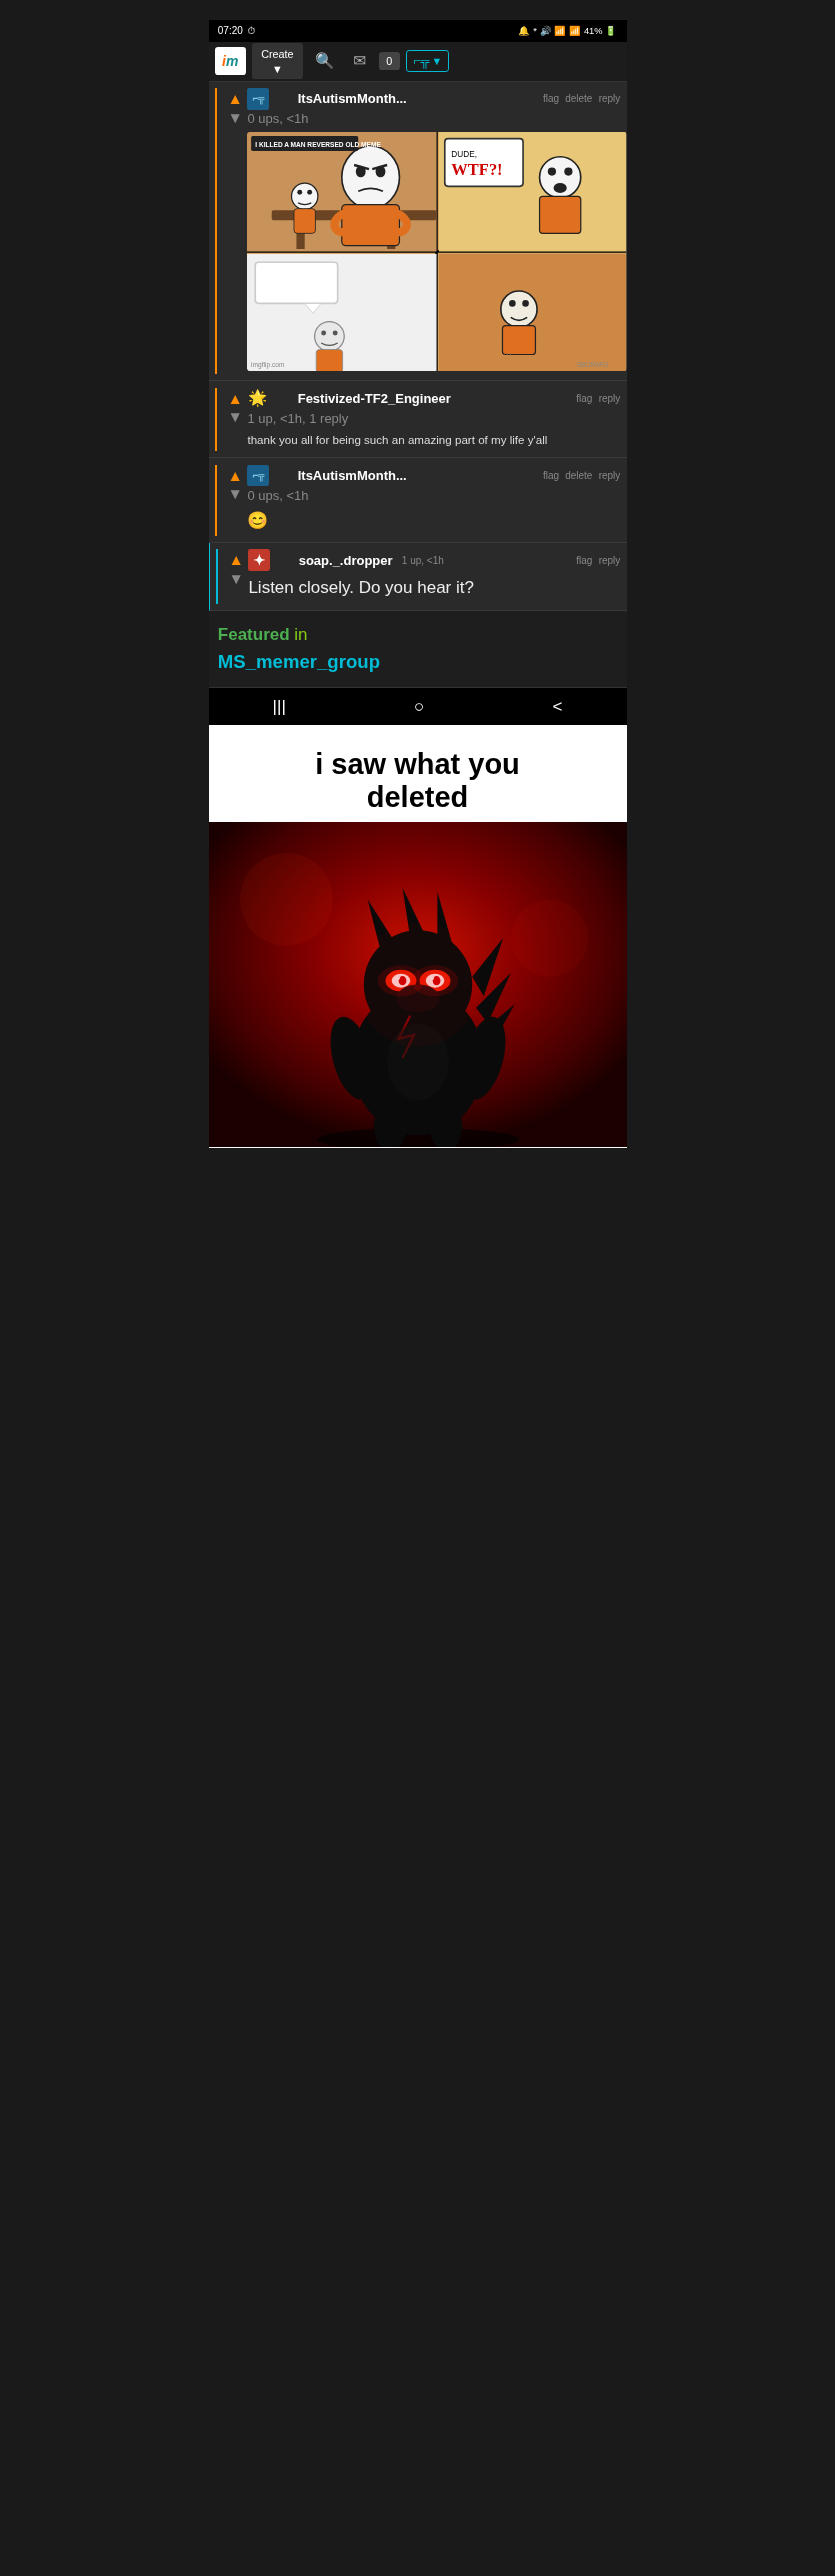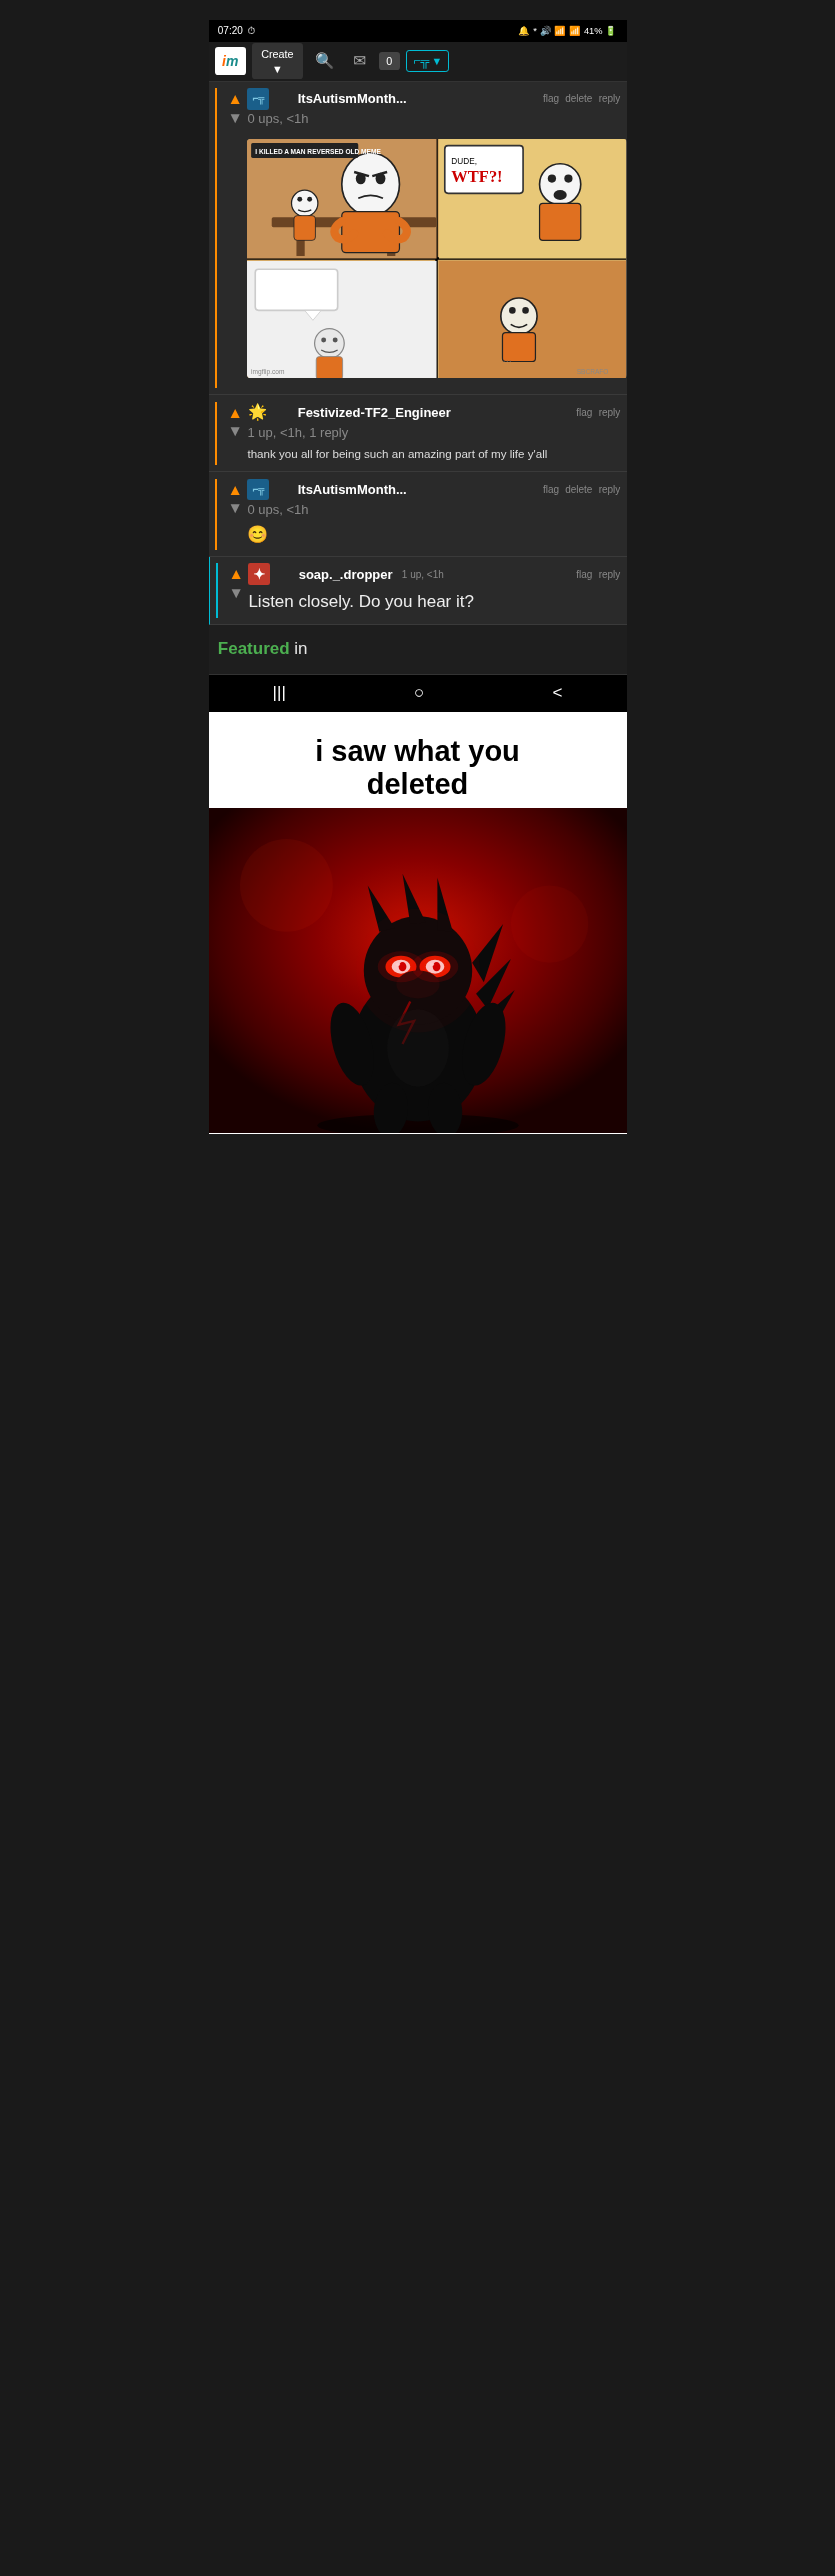--- a/index.html
+++ b/index.html
@@ -193,41 +193,41 @@
     }
     .emoji-text {
       font-size: 17px;
     }
 
     
     .meme-placeholder {
       width: 100%;
       background: #444;
       border-radius: 3.1px;
-      margin: 10px 0;
+      margin: 3px 0;
       position: relative;
       overflow: hidden;
     }
 
     
     .featured-section {
       background: #1e1e1e;
       padding: 12.4px 9.3px;
       border-bottom: 1.5px solid #333;
     }
     .featured-text {
       font-size: 17px;
       line-height: 1.4;
     }
     .featured-word {
       color: #4caf50;
       font-weight: bold;
     }
     .featured-rest {
-      color: #e5e5e5;
+      color: #84cc16;
     }
     .featured-group {
       color: #00bcd4;
       font-size: 18.6px;
       font-weight: bold;
       display: block;
       margin-top: 1.5px;
     }
 
     
@@ -499,20 +499,21 @@
         <div class="comment-text" style="padding-top:4.6px;padding-bottom:4.6px;font-size:17px;color:#eee;">Listen closely. Do you hear it?</div>
       </div>
     </div>
   </div>
 </div>
 
 <div class="featured-section">
   <div class="featured-text">
     <span class="featured-word">Featured</span>
     <span class="featured-rest"> in</span>
+    <span class="featured-group">MS_memer_group</span>
   </div>
 </div>
 
 <div class="bottom-nav">
   <span class="nav-bottom-icon">|||</span>
   <span class="nav-bottom-icon">○</span>
   <span class="nav-bottom-icon">&lt;</span>
 </div>
 
 <div class="big-meme">

